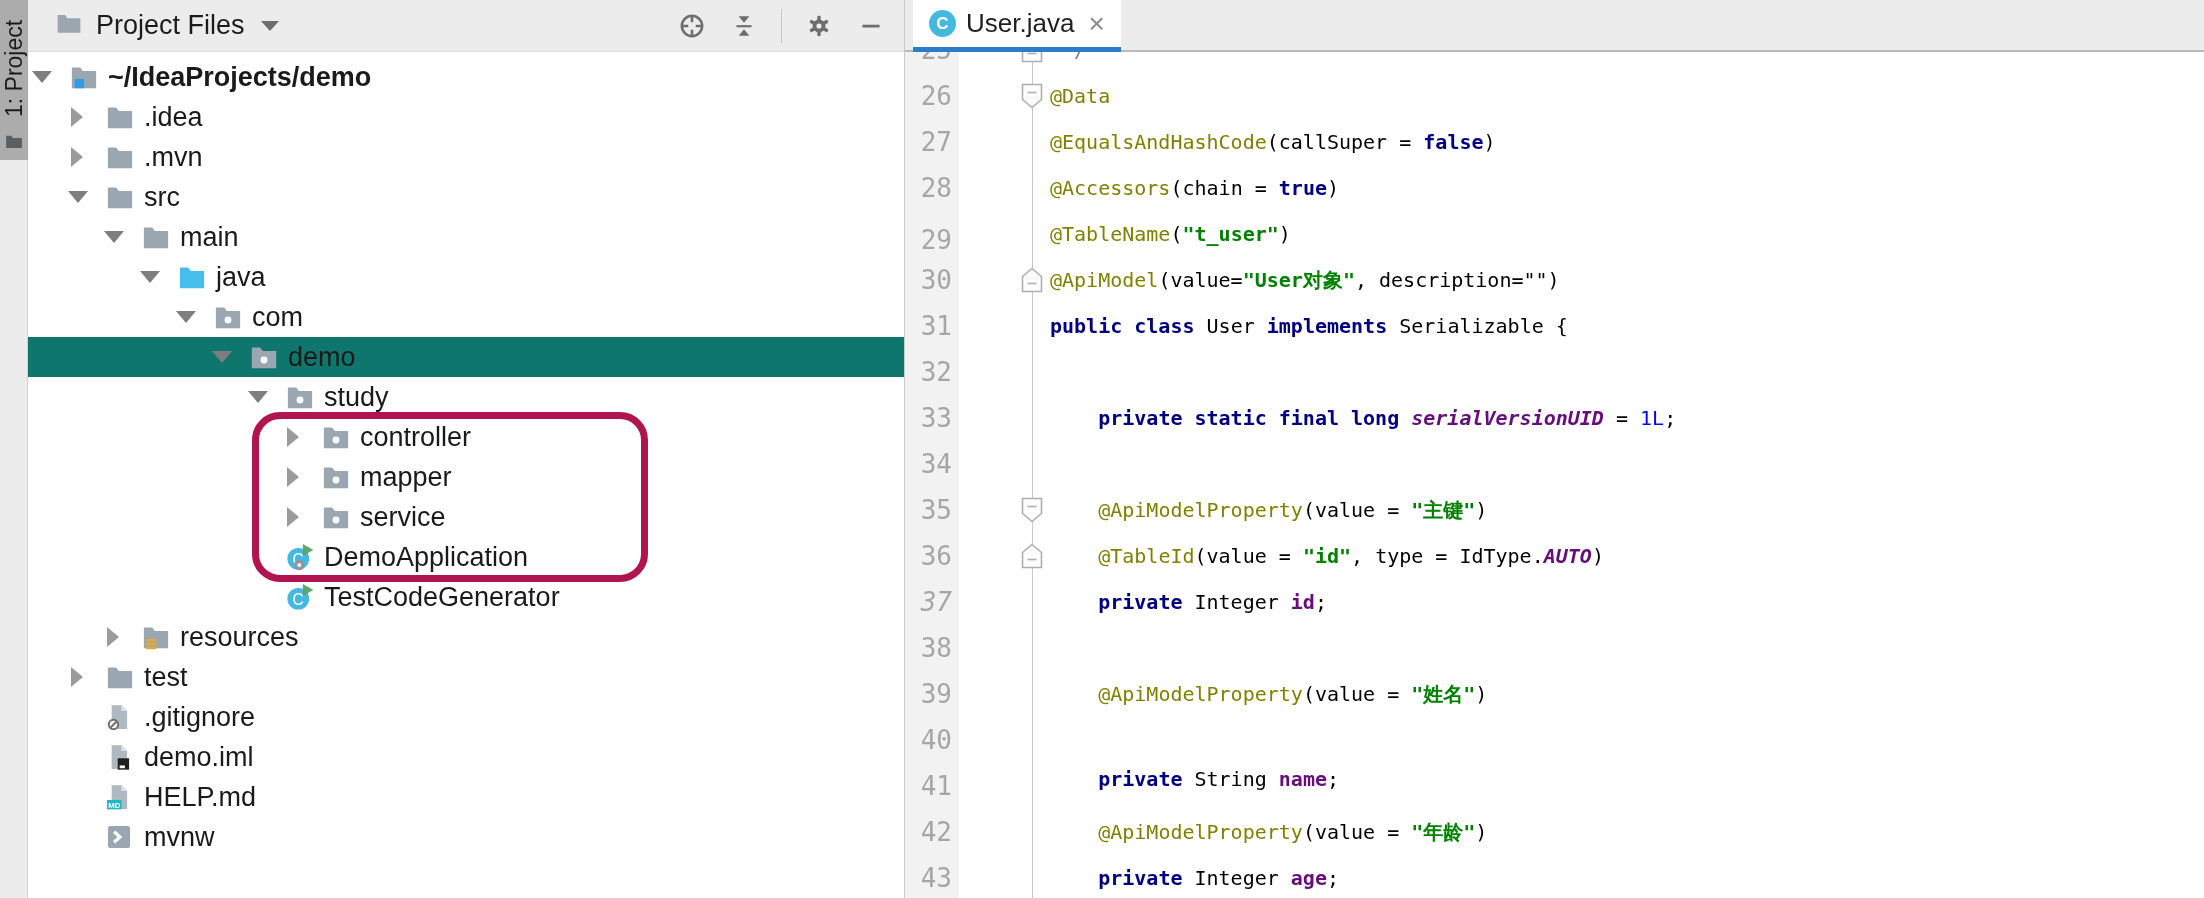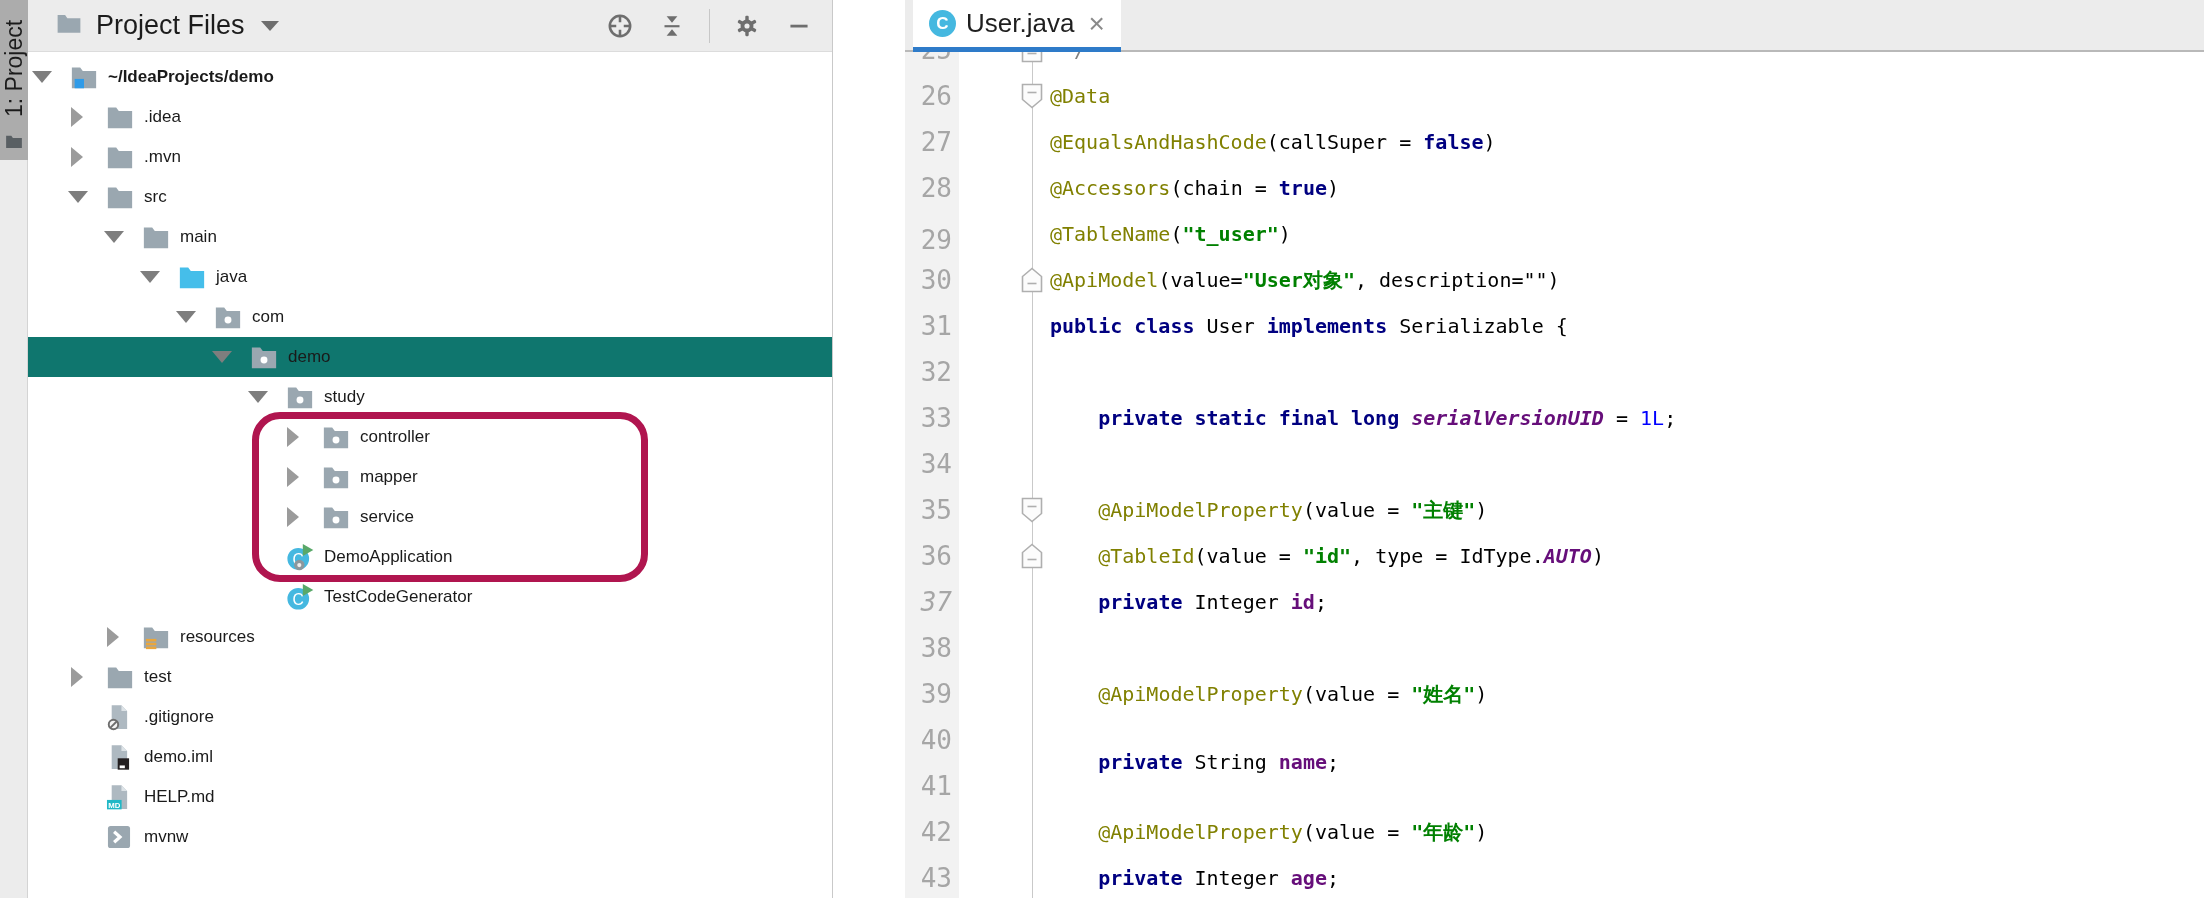--- a/index.html
+++ b/index.html
@@ -9,21 +9,21 @@
   
   #toolstrip{position:absolute;left:0;top:0;width:28px;height:898px;
              background:#ECECEC;border-right:1px solid #D4D4D4;box-sizing:border-box;}
   #tool-project-btn{position:absolute;left:0;top:0;width:28px;height:160px;background:#ACACAC;cursor:pointer;}
   #tool-project-btn .vlabel{position:absolute;left:0;top:4px;width:28px;height:128px;
       writing-mode:vertical-rl;transform:rotate(180deg);
       font-size:23px;color:#1b1b1b;text-align:center;line-height:28px;white-space:nowrap;}
   #tool-project-btn .mini-folder{position:absolute;left:5px;bottom:6px;}
 
   
-  #project-panel{position:absolute;left:28px;top:0;width:805px;height:898px;background:#fff;
+  #project-panel{position:absolute;left:28px;top:0;width:877px;height:898px;background:#fff;
                  border-right:1px solid #C9C9C9;box-sizing:border-box;}
   #panel-header{position:absolute;left:0;top:0;right:0;height:52px;background:#ECECEC;
                 border-bottom:1px solid #DCDCDC;display:flex;align-items:center;box-sizing:border-box;
                 padding:0 18px 0 28px;}
   #panel-header .title{font-size:27px;color:#1c1c1c;margin-left:14px;}
   .caret-down{width:0;height:0;border-left:9px solid transparent;border-right:9px solid transparent;
               border-top:10px solid #6E6E6E;margin-left:16px;}
   #header-icons{margin-left:auto;display:flex;align-items:center;gap:22px;}
   .hdr-sep{width:1px;height:34px;background:#C7C7C7;}
   .hicon{display:flex;align-items:center;cursor:pointer;}
@@ -32,21 +32,21 @@
   #tree{position:absolute;left:0;top:53px;right:0;bottom:0;overflow:hidden;padding-top:4px;}
   .tree-row{display:flex;align-items:center;height:40px;width:100%;cursor:pointer;}
   .tree-row.selected{background:#0f766e;}
   .indent{flex:none;display:inline-block;height:1px;}
   .arrow{flex:none;width:38px;display:flex;align-items:center;justify-content:flex-start;}
   .arrow.exp::before{content:"";width:0;height:0;border-left:10px solid transparent;
        border-right:10px solid transparent;border-top:12px solid #7E7E7E;}
   .arrow.col::before{content:"";width:0;height:0;border-top:10px solid transparent;
        border-bottom:10px solid transparent;border-left:12px solid #9B9B9B;margin-left:3px;}
   .tree-icon{flex:none;width:30px;height:28px;margin-right:8px;display:flex;align-items:center;}
-  .tree-label{font-size:17px;color:#1a1a1a;white-space:nowrap;}
+  .tree-label{font-size:27px;color:#1a1a1a;white-space:nowrap;}
   .tree-label.bold{font-weight:bold;}
 
   
   #annotation-ring{position:absolute;left:224px;top:365px;width:382px;height:155px;
       border:7px solid #B0154F;border-radius:28px;pointer-events:none;z-index:5;}
 
   
   #editor-region{position:absolute;left:905px;top:0;width:1299px;height:898px;}
   #tabbar{position:absolute;left:0;top:0;right:0;height:52px;background:#ECECEC;
           border-bottom:2px solid #B9B9B9;box-sizing:border-box;}
@@ -429,20 +429,20 @@
           <div class="cline" style="top: 205px;"><span class="tk-ann">@ApiModel</span><span class="tk-plain">(value=</span><span class="tk-str">"User对象"</span><span class="tk-plain">, description="")</span></div>
           <div class="cline" style="top: 251px;"><span class="tk-kw">public class </span><span class="tk-plain">User </span><span class="tk-kw">implements </span><span class="tk-plain">Serializable {</span></div>
           <div class="cline" style="top: 297px;"></div>
           <div class="cline" style="top: 343px;"><span class="tk-plain">    </span><span class="tk-kw">private static final long </span><span class="tk-sfield">serialVersionUID</span><span class="tk-plain"> = </span><span class="tk-num">1L</span><span class="tk-plain">;</span></div>
           <div class="cline" style="top: 389px;"></div>
           <div class="cline" style="top: 435px;"><span class="tk-plain">    </span><span class="tk-ann">@ApiModelProperty</span><span class="tk-plain">(value = </span><span class="tk-str">"主键"</span><span class="tk-plain">)</span></div>
           <div class="cline" style="top: 481px;"><span class="tk-plain">    </span><span class="tk-ann">@TableId</span><span class="tk-plain">(value = </span><span class="tk-str">"id"</span><span class="tk-plain">, type = IdType.</span><span class="tk-sfield">AUTO</span><span class="tk-plain">)</span></div>
           <div class="cline" style="top: 527px;"><span class="tk-plain">    </span><span class="tk-kw">private </span><span class="tk-plain">Integer </span><span class="tk-field">id</span><span class="tk-plain">;</span></div>
           <div class="cline" style="top: 573px;"></div>
           <div class="cline" style="top: 619px;"><span class="tk-plain">    </span><span class="tk-ann">@ApiModelProperty</span><span class="tk-plain">(value = </span><span class="tk-str">"姓名"</span><span class="tk-plain">)</span></div>
-          <div class="cline" style="top: 687px;"><span class="tk-plain">    </span><span class="tk-kw">private </span><span class="tk-plain">String </span><span class="tk-field">name</span><span class="tk-plain">;</span></div>
+          <div class="cline" style="top: 704px;"><span class="tk-plain">    </span><span class="tk-kw">private </span><span class="tk-plain">String </span><span class="tk-field">name</span><span class="tk-plain">;</span></div>
           <div class="cline" style="top: 711px;"></div>
           <div class="cline" style="top: 757px;"><span class="tk-plain">    </span><span class="tk-ann">@ApiModelProperty</span><span class="tk-plain">(value = </span><span class="tk-str">"年龄"</span><span class="tk-plain">)</span></div>
           <div class="cline" style="top: 803px;"><span class="tk-plain">    </span><span class="tk-kw">private </span><span class="tk-plain">Integer </span><span class="tk-field">age</span><span class="tk-plain">;</span></div>
         </div>
     </div>
   </div>
 </div>
 
 </body></html>

